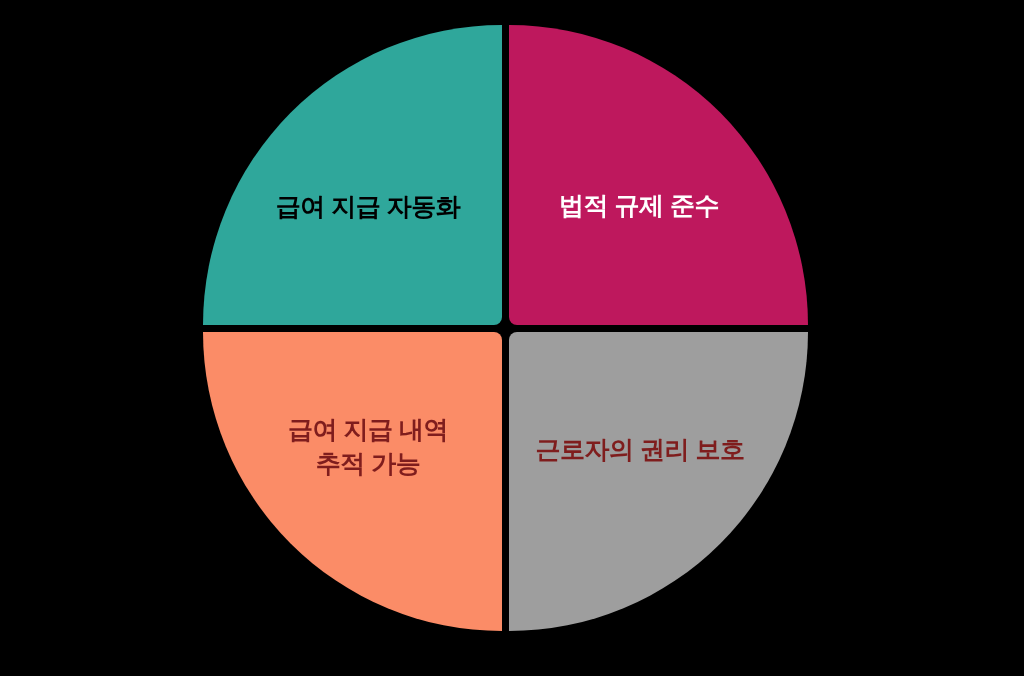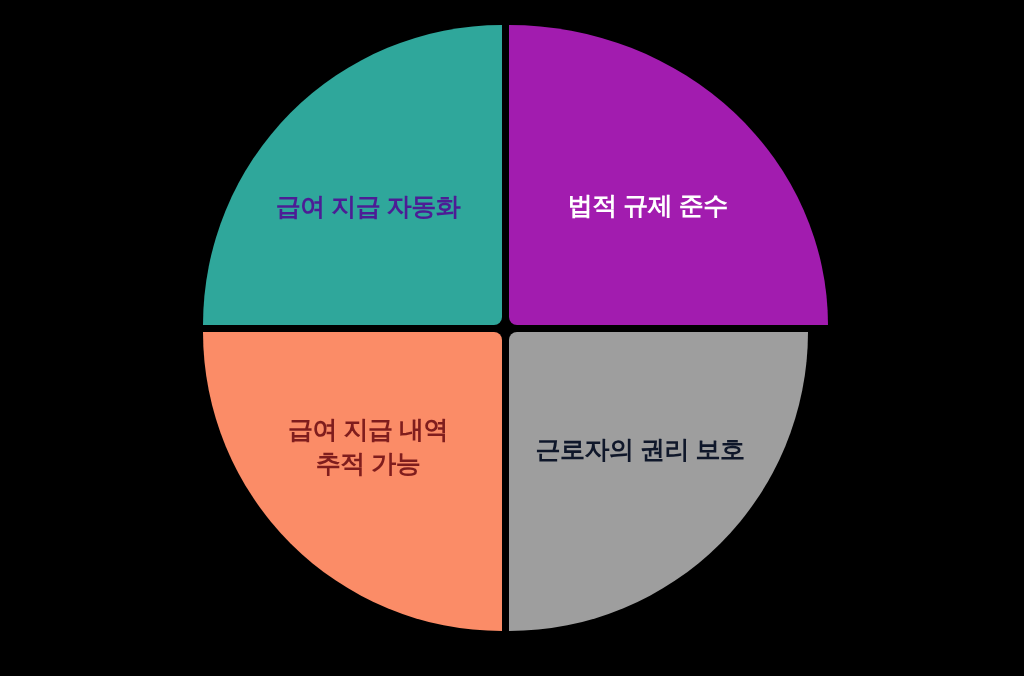--- a/index.html
+++ b/index.html
@@ -57,30 +57,30 @@
   .q-br .label { left: 43.8%; top: 39.5%; }
 </style>
 </head>
 <body>
 
 <div class="canvas" style="background-color: rgb(0, 0, 0);">
 
   <div class="circle">
 
     <div class="quad q-tl" style="background-color: rgb(47, 167, 155);">
-      <div class="label" style="color: #4c1d95;">급여 지급 자동화</div>
+      <div class="label" style="color: #000000;">급여 지급 자동화</div>
     </div>
 
-    <div class="quad q-tr" style="background-color: #a21caf; padding-left: 20px;">
+    <div class="quad q-tr" style="background-color: #be185d;">
       <div class="label" style="color: rgb(255, 255, 255);">법적 규제 준수</div>
     </div>
 
     <div class="quad q-bl" style="background-color: rgb(251, 140, 103);">
       <div class="label" style="color: #7f1d1d;">급여 지급 내역
 추적 가능</div>
     </div>
 
     <div class="quad q-br" style="background-color: rgb(158, 158, 158);">
-      <div class="label" style="color: #0f172a;">근로자의 권리 보호</div>
+      <div class="label" style="color: #7f1d1d;">근로자의 권리 보호</div>
     </div>
 
   </div>
 </div>
 
 </body></html>

